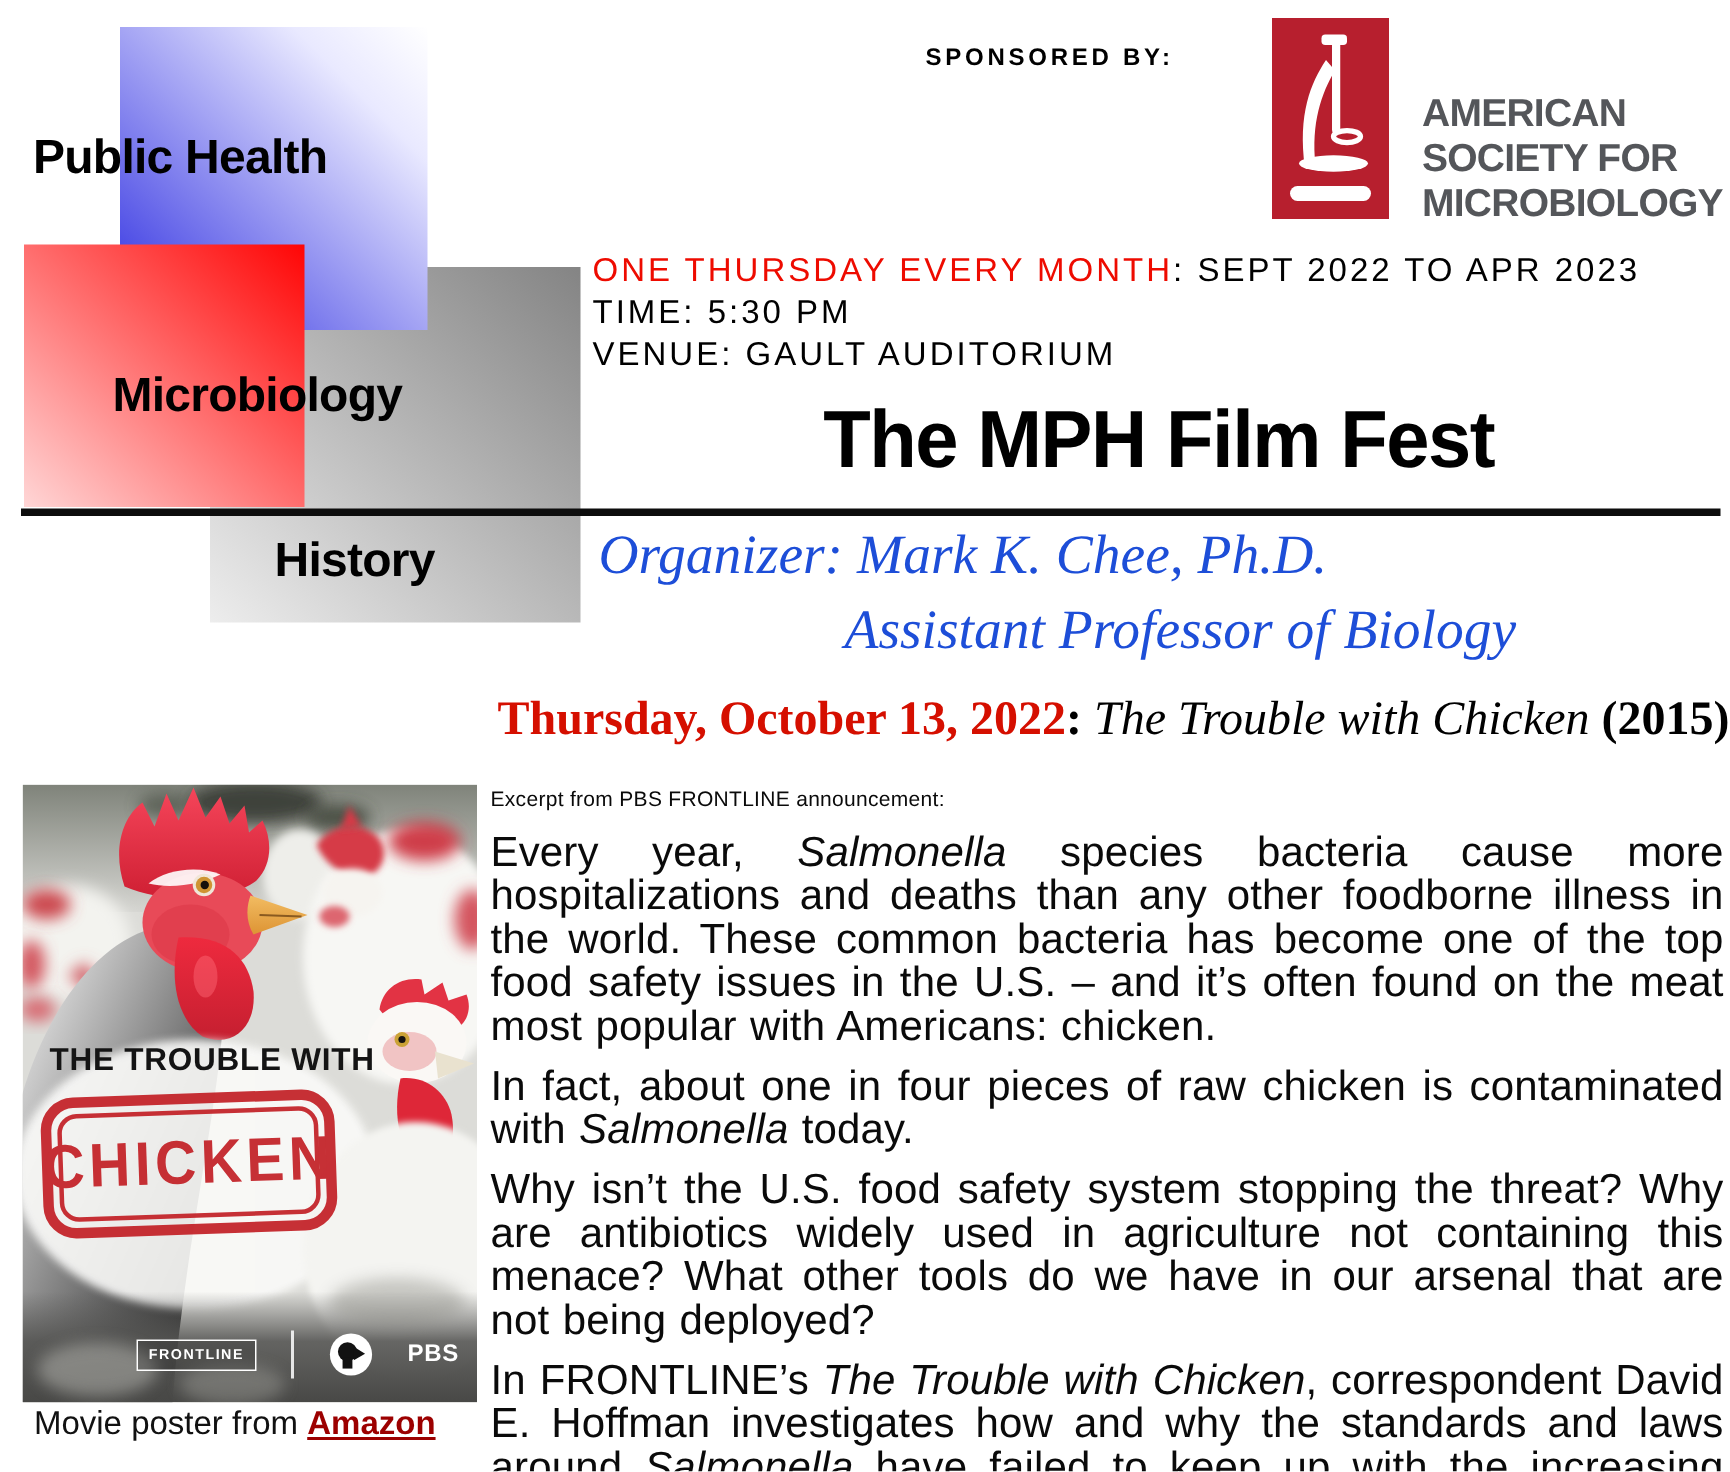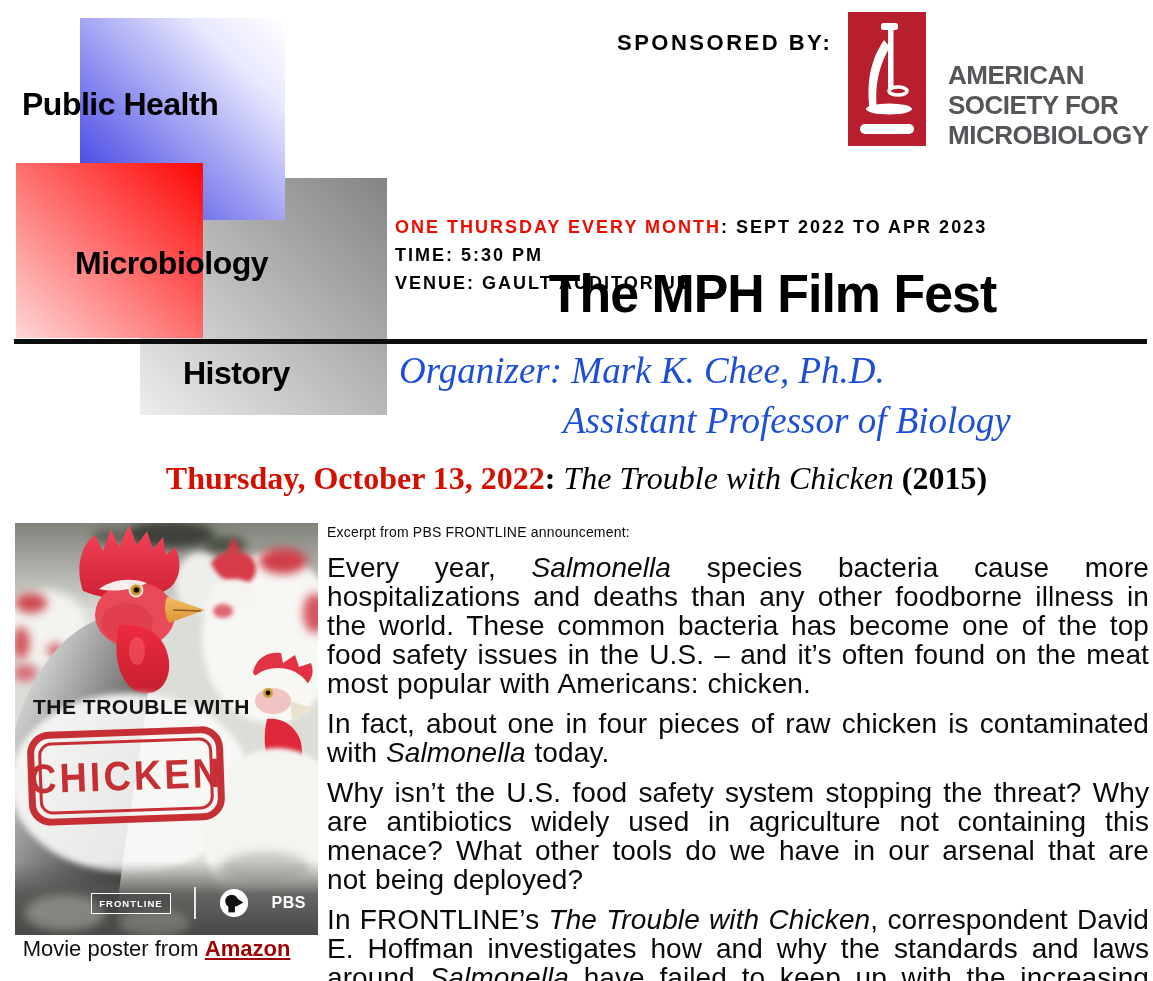--- a/index.html
+++ b/index.html
@@ -14,43 +14,43 @@
            background:linear-gradient(to top right,#2b2be0,#e9e9ff 78%,#ffffff);}
   .sq-red{left:16px;top:163px;width:187px;height:175px;z-index:3;
           background:linear-gradient(to top right,#ffd6d6,#ff0505);}
   .corner-lbl{position:absolute;z-index:4;font-weight:bold;font-size:32px;color:#000;
               letter-spacing:-0.5px;white-space:nowrap;}
   .lbl-ph{left:22px;top:86px;}
   .lbl-mb{left:75px;top:245px;}
   .lbl-hi{left:183px;top:355px;}
 
   
-  .sponsored{position:absolute;left:617px;top:30px;font-size:22px;font-weight:bold;
+  .sponsored{position:absolute;left:617px;top:30px;font-size:16px;font-weight:bold;
              letter-spacing:2.5px;color:#000;}
   .asm-logo{position:absolute;left:848px;top:12px;width:78px;height:134px;}
   .asm-name{position:absolute;left:948px;top:60px;color:var(--asm-gray);font-weight:bold;
             font-size:26px;line-height:30px;letter-spacing:-0.5px;white-space:nowrap;}
 
   
-  .sched{position:absolute;left:395px;top:166px;font-weight:bold;font-size:18px;
-         letter-spacing:2px;line-height:28px;color:#000;white-space:nowrap;margin-top:47px;}
+  .sched{position:absolute;left:395px;top:166px;font-weight:normal;font-size:22px;
+         letter-spacing:2px;line-height:28px;color:#000;white-space:nowrap;}
   .sched .red{color:var(--bright-red);}
 
   
   .fest-title{position:absolute;left:395px;top:262px;width:755px;margin:0;text-align:center;
               font-size:54px;font-weight:800;letter-spacing:-1px;color:#000;
               transform:scaleX(.96);transform-origin:center;}
   .divider{position:absolute;left:14px;top:339px;width:1133px;height:5px;background:#0d0d0d;z-index:5;}
   .org-line{position:absolute;font-family:"Liberation Serif",serif;font-style:italic;
             font-size:37px;color:#1d4ed8;white-space:nowrap;}
   .org1{left:399px;top:349px;}
   .org2{left:563px;top:399px;}
 
   
-  .screening{position:absolute;left:0;top:460px;width:1153px;text-align:center;
+  .screening{position:absolute;left:0;top:460px;width:1153px;text-align:right;
              font-family:"Liberation Serif",serif;font-size:32px;white-space:nowrap;}
   .scr-date{color:var(--date-red);font-weight:bold;}
   .scr-sep{color:#000;font-weight:bold;}
   .scr-film{color:#000;font-style:italic;}
   .scr-year{color:#000;font-weight:bold;}
 
   
   .poster{position:absolute;left:15px;top:523px;width:303px;height:412px;overflow:hidden;text-align:center;}
   .poster svg.art{position:absolute;left:0;top:0;}
   .poster-title{position:absolute;left:18px;top:172px;font-size:21px;font-weight:800;

